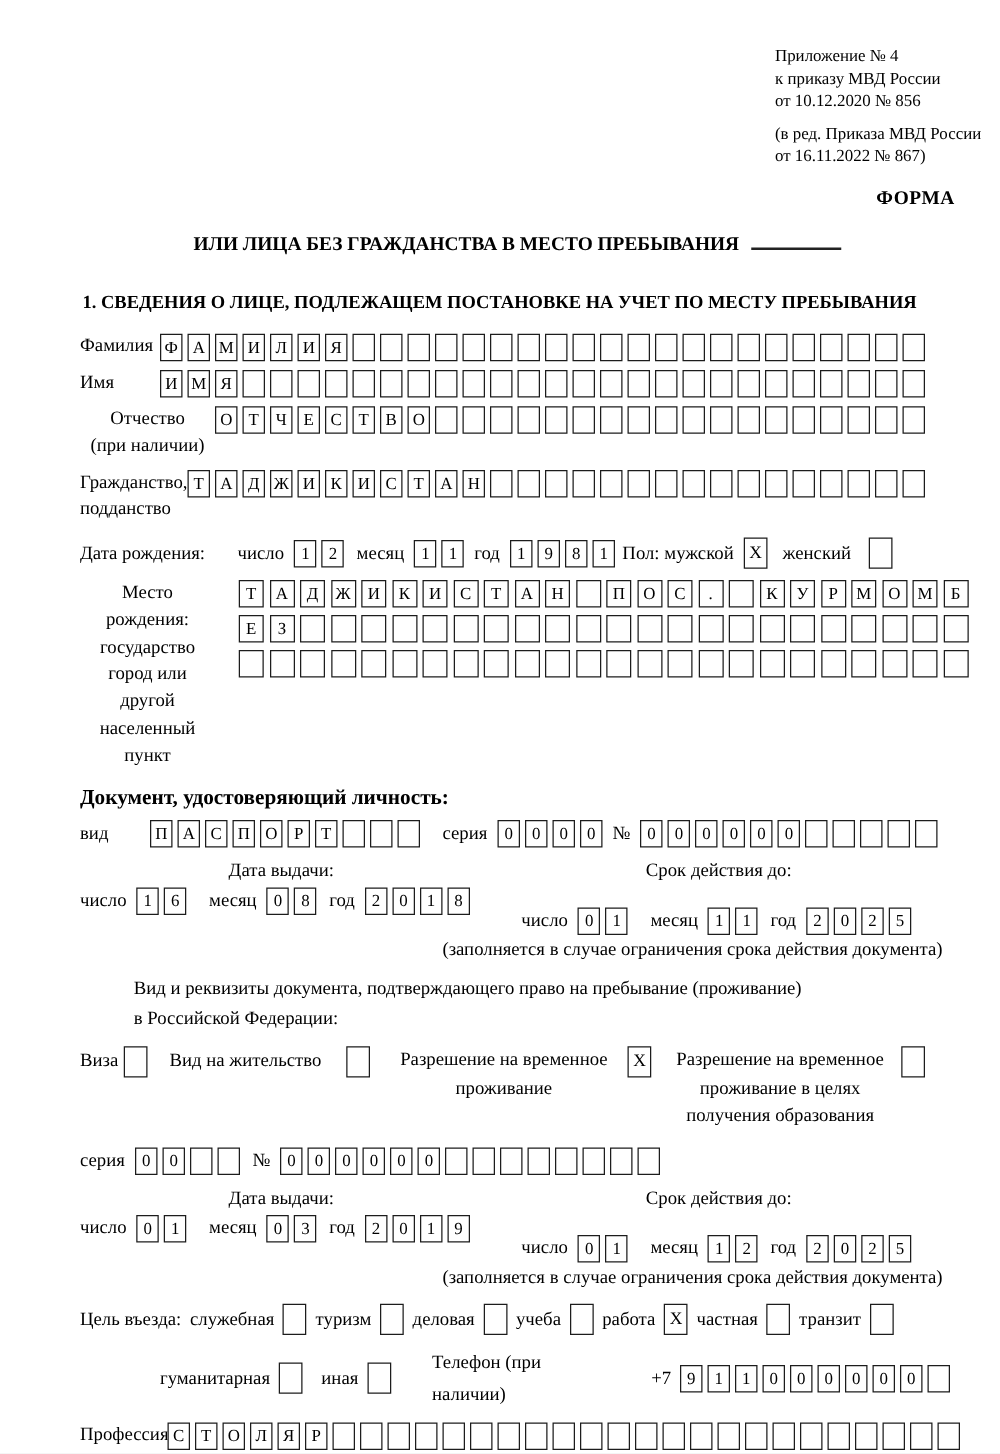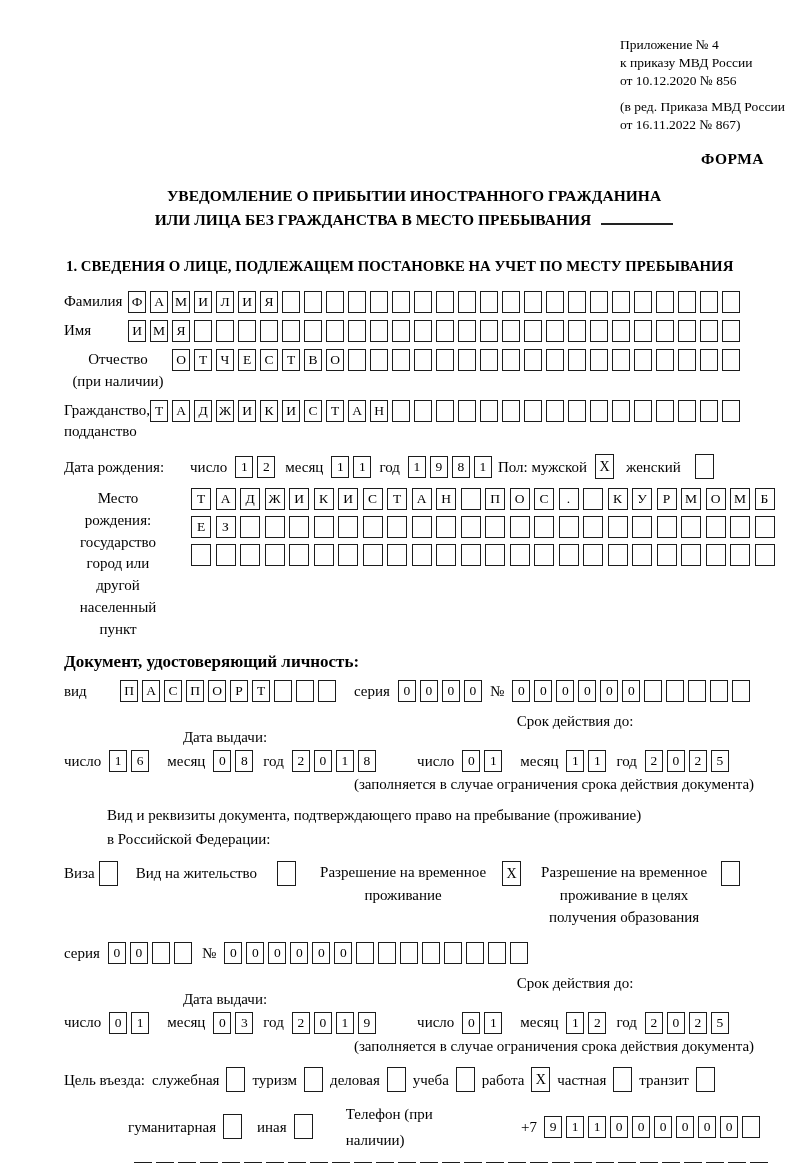--- a/index.html
+++ b/index.html
@@ -34,21 +34,21 @@
   .checkbox{
     width:19px;height:25px;border:1.6px solid #1c1c1c;box-sizing:border-box;
     display:inline-flex;align-items:center;justify-content:center;font-size:14px;flex:0 0 auto;background:#fff;
   }
   .stack{display:flex;flex-direction:column;gap:6px;}
 
   
   .doc-heading{font-weight:bold;margin-top:12px;font-size:17px;}
   .datepair{display:flex;margin-top:10px;}
   .dp-half{display:flex;flex-direction:column;}
-  .dp-left{width:46%;justify-content:flex-end;}
+  .dp-left{width:46%;}
   .dp-right{width:54%;gap:16px;}
   .dp-header{text-align:center;margin-bottom:4px;}
   .date-line{display:flex;align-items:center;gap:6px;}
   .date-line .boxes{margin-left:2px;}
   .small-note{font-size:15px;margin-top:4px;}
   .note-right{margin-left:auto;width:420px;text-align:center;}
   .permits{align-items:flex-start;margin-top:10px;}
   .permits .sub{line-height:25px;}
   .center-lbl{white-space:pre-line;text-align:center;line-height:1.5;}
   .purpose .sub{line-height:26px;}
@@ -66,21 +66,20 @@
     <div>от 10.12.2020 № 856</div>
     <div class="note">
       <div>(в ред. Приказа МВД России</div>
       <div>от 16.11.2022 № 867)</div>
     </div>
   </div>
 
   <div class="forma">ФОРМА</div>
 
   <div class="title">
-    <div>УВЕДОМЛЕНИЕ О ПРИБЫТИИ ИНОСТРАННОГО ГРАЖДАНИНА</div>
     <div>
       <span>ИЛИ ЛИЦА БЕЗ ГРАЖДАНСТВА В МЕСТО ПРЕБЫВАНИЯ</span><span class="blank-line"></span>
     </div>
   </div>
 
   <div class="section-title">1. СВЕДЕНИЯ О ЛИЦЕ, ПОДЛЕЖАЩЕМ ПОСТАНОВКЕ НА УЧЕТ ПО МЕСТУ ПРЕБЫВАНИЯ</div>
 
   <div class="row" style="margin-top:16px;">
     <div class="lbl w64">Фамилия</div>
     <div class="boxes">

